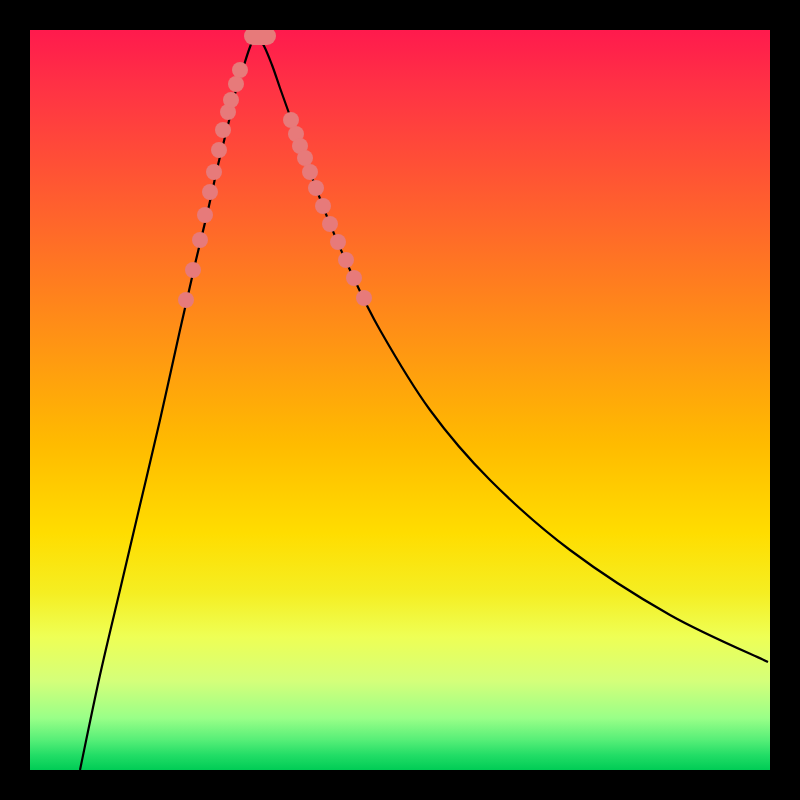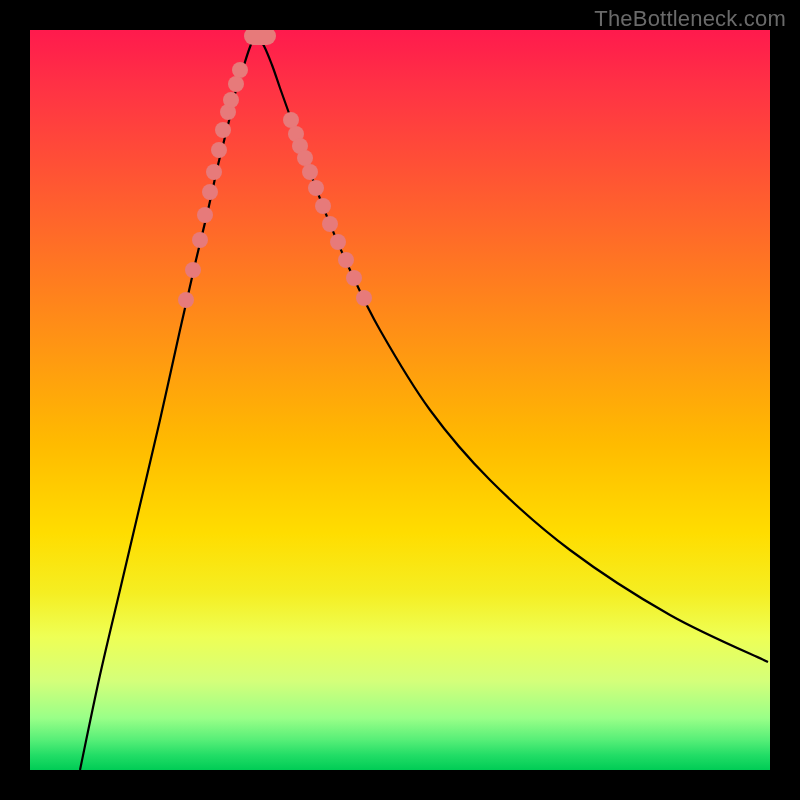--- a/index.html
+++ b/index.html
@@ -61,21 +61,20 @@
   }
   .bottom-marker {
     fill: #e77a7a;
     stroke: none;
   }
 </style>
 </head>
 <body>
 
 <div class="chart-container">
-  <div class="watermark">TheBottleneck.com</div>
   <div class="plot-area">
     <svg class="curves" viewBox="0 0 740 740">
       <path id="main-curve" class="curve-path" d="M 50 740 C 53.3 724.2, 63.3 675.0, 70 645 C 76.7 615.0, 83.3 588.3, 90 560 C 96.7 531.7, 103.3 503.3, 110 475 C 116.7 446.7, 123.3 419.2, 130 390 C 136.7 360.8, 144.0 326.7, 150 300 C 156.0 273.3, 161.3 250.0, 166 230 C 170.7 210.0, 174.3 195.8, 178 180 C 181.7 164.2, 184.7 149.2, 188 135 C 191.3 120.8, 195.0 107.5, 198 95 C 201.0 82.5, 203.3 70.0, 206 60 C 208.7 50.0, 211.7 42.2, 214 35 C 216.3 27.8, 218.0 22.2, 220 17 C 222.0 11.8, 223.7 4.2, 226 4 C 228.3 3.8, 231.3 10.8, 234 16 C 236.7 21.2, 239.3 28.0, 242 35 C 244.7 42.0, 247.0 49.5, 250 58 C 253.0 66.5, 256.3 75.7, 260 86 C 263.7 96.3, 267.7 108.0, 272 120 C 276.3 132.0, 281.3 145.7, 286 158 C 290.7 170.3, 294.3 180.3, 300 194 C 305.7 207.7, 311.7 222.3, 320 240 C 328.3 257.7, 336.7 276.7, 350 300 C 363.3 323.3, 381.7 355.0, 400 380 C 418.3 405.0, 436.7 426.7, 460 450 C 483.3 473.3, 510.0 497.5, 540 520 C 570.0 542.5, 607.0 566.3, 640 585 C 673.0 603.7, 721.7 624.2, 738 632"></path>
       <g id="markers-left">
           <circle cx="156" cy="270" r="8" class="marker"></circle>
           <circle cx="163" cy="240" r="8" class="marker"></circle>
           <circle cx="170" cy="210" r="8" class="marker"></circle>
           <circle cx="175" cy="185" r="8" class="marker"></circle>
           <circle cx="180" cy="162" r="8" class="marker"></circle>
           <circle cx="184" cy="142" r="8" class="marker"></circle>

